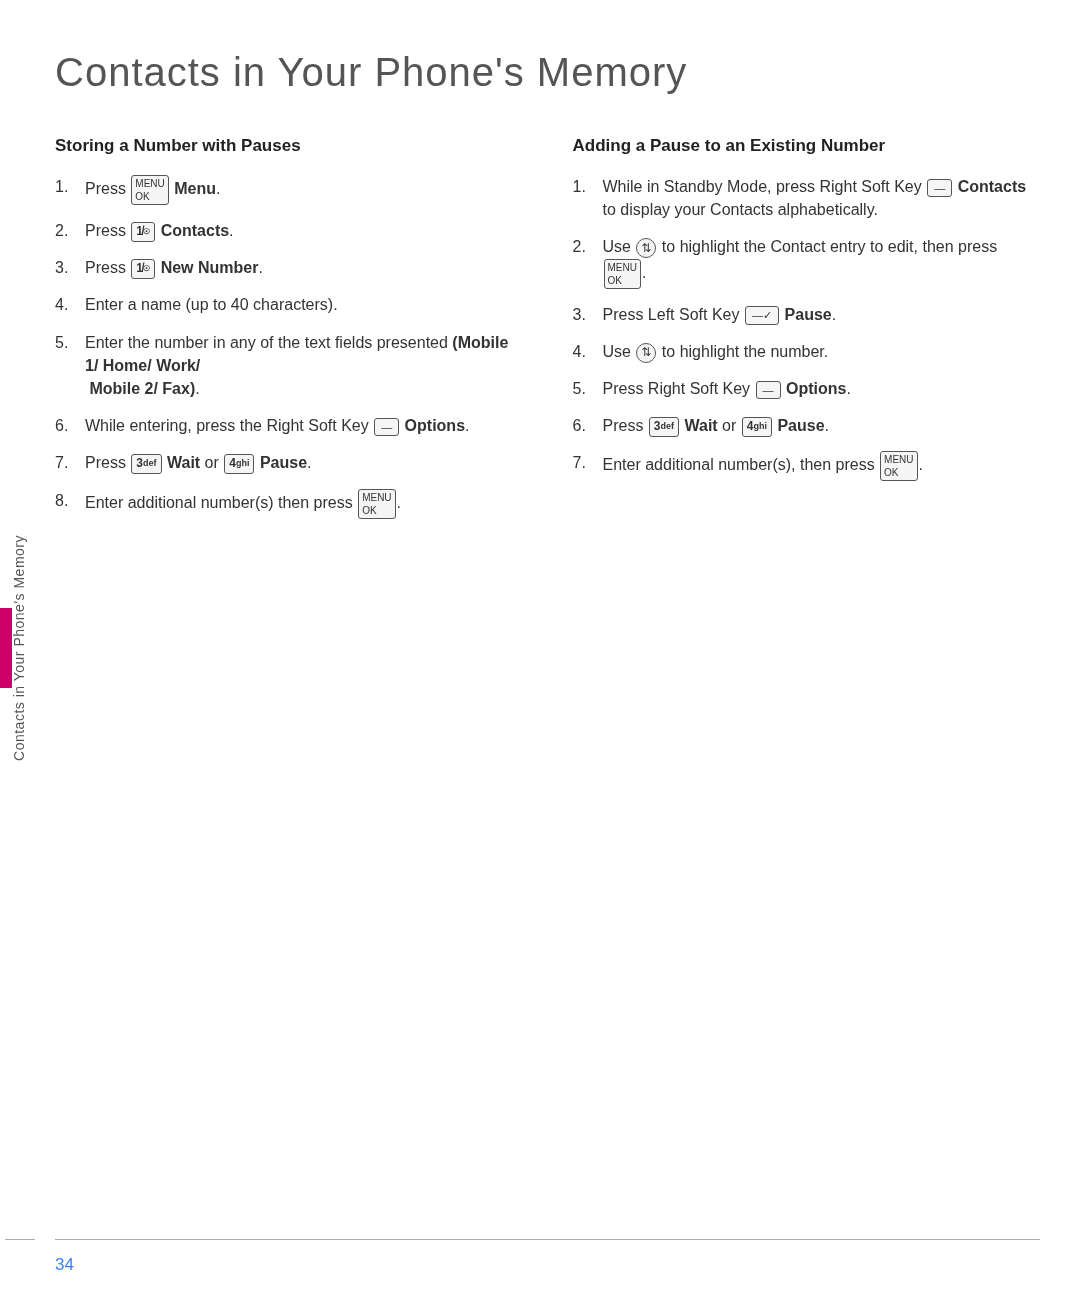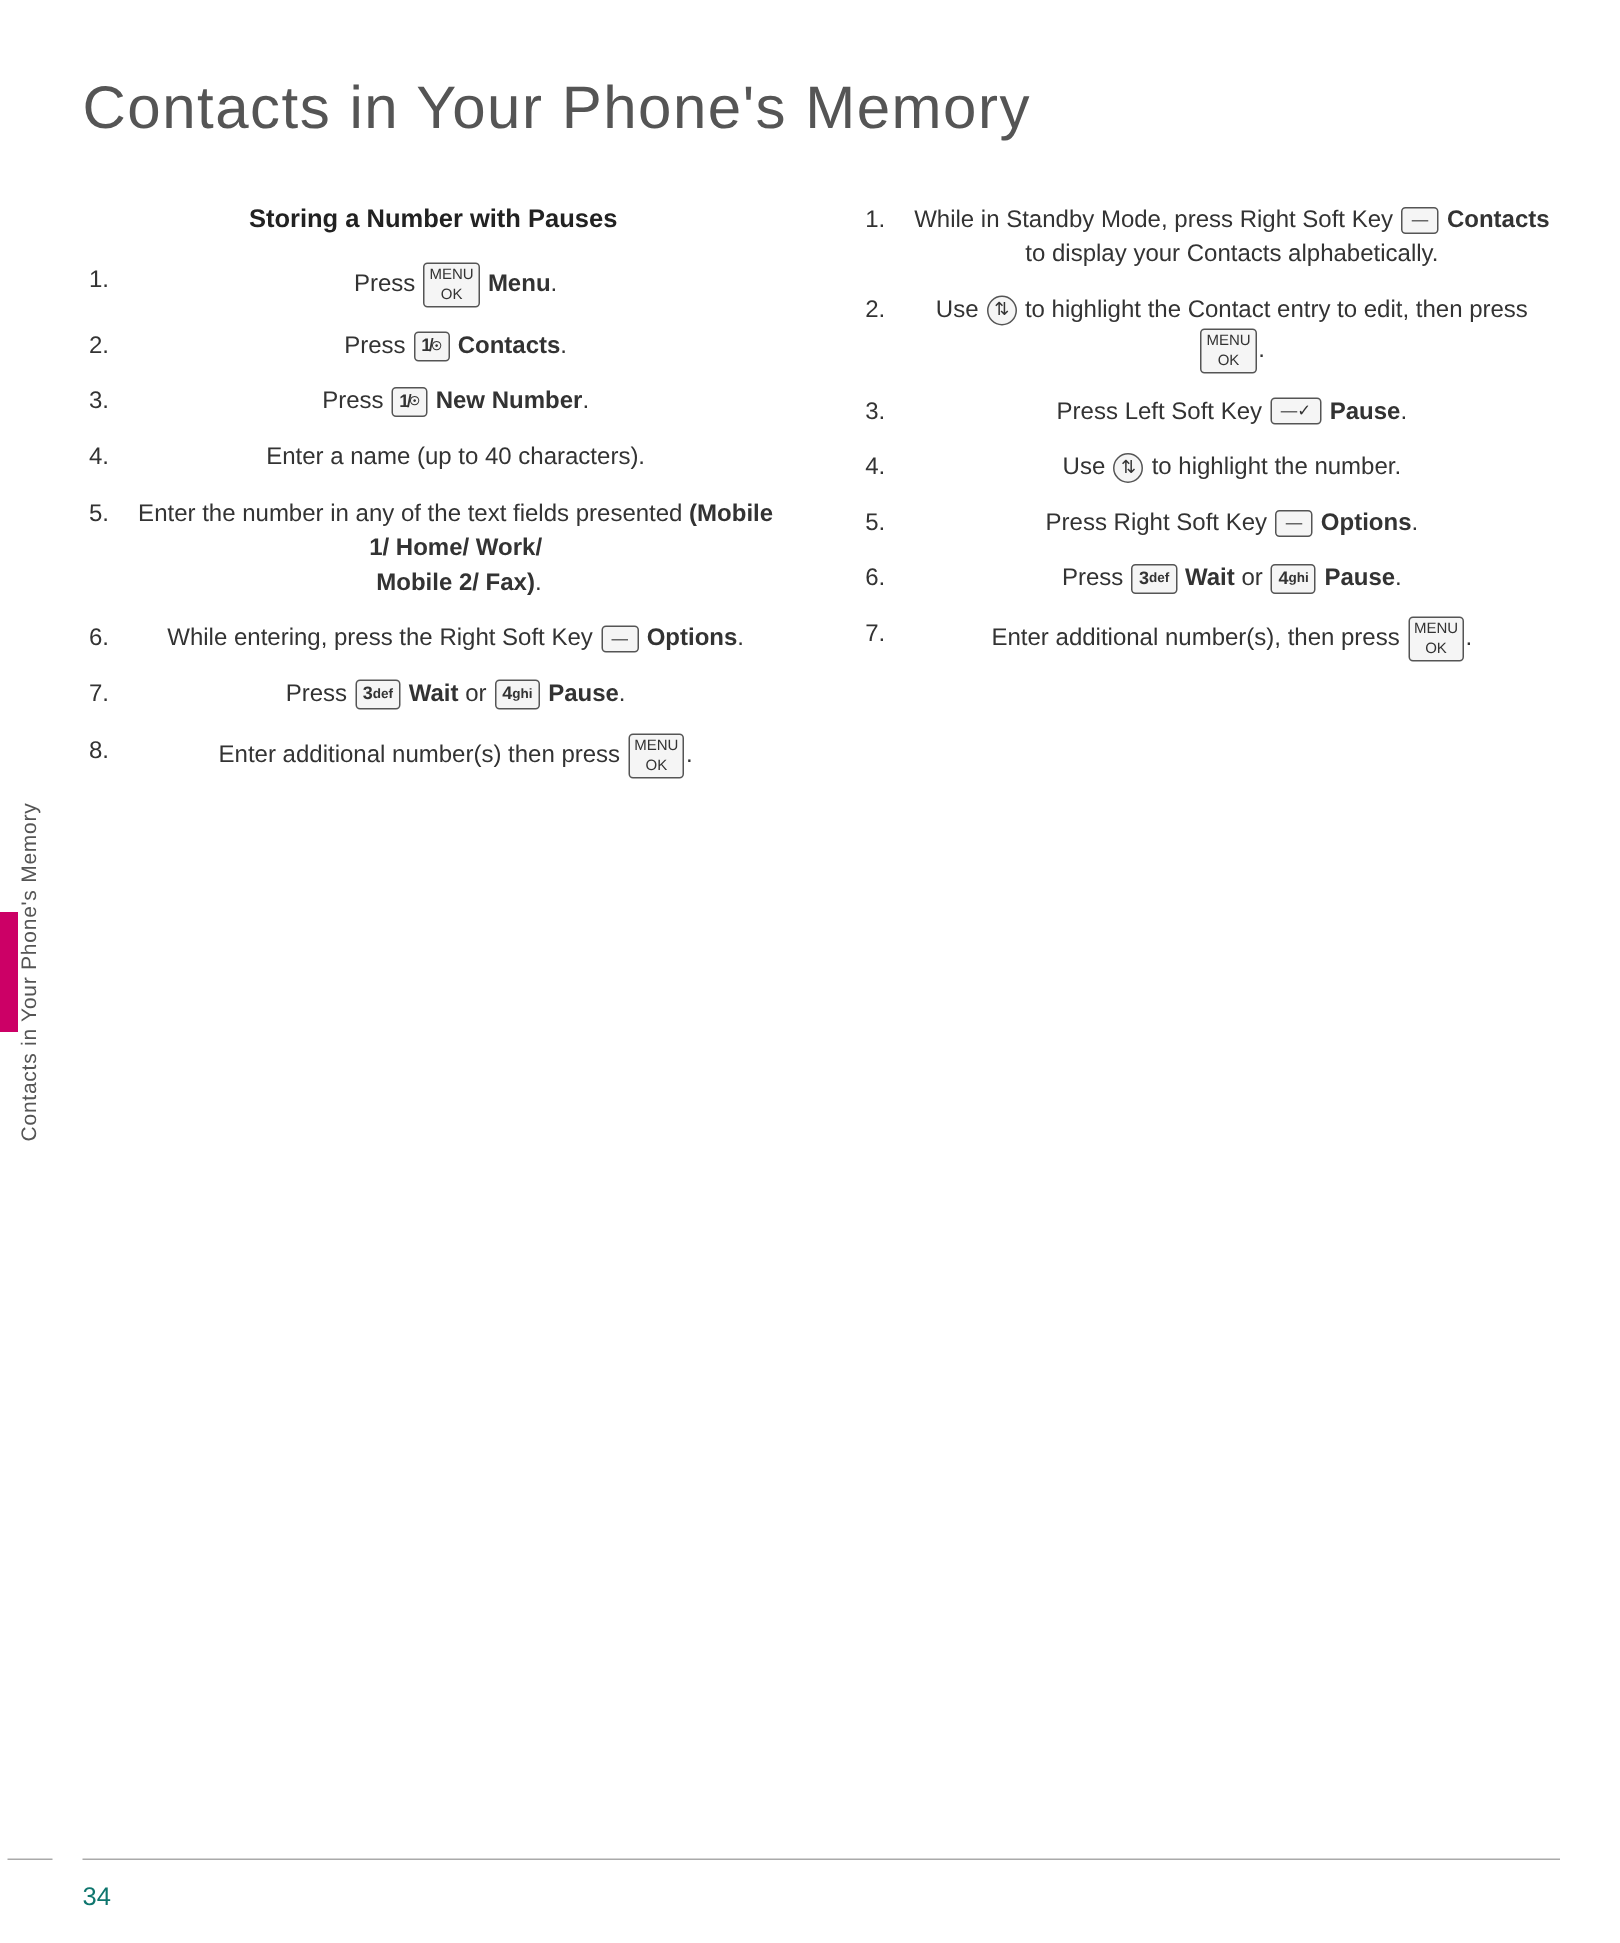--- a/index.html
+++ b/index.html
@@ -67,21 +67,20 @@
       letter-spacing: 1px;
       margin-bottom: 40px;
       padding-top: 10px;
     }
 
     
     .columns {
       display: flex;
       gap: 50px;
       align-items: flex-start;
-      text-align: center;
     }
 
     .column-left {
       flex: 1;
     }
 
     .column-right {
       flex: 1;
     }
 
@@ -190,21 +189,21 @@
       height: 1px;
       background: #aaa;
     }
 
     
     .page-number {
       position: absolute;
       bottom: 20px;
       left: 55px;
       font-size: 17px;
-      color: #0f766e;
+      color: #3b82f6;
     }
 
     
     .side-divider {
       position: absolute;
       bottom: 55px;
       left: 5px;
       width: 30px;
       height: 1px;
       background: #aaa;
@@ -279,20 +278,21 @@
         <div class="list-item">
           <span class="list-number">8.</span>
           <span class="list-text">
             Enter additional number(s) then press <span class="key-icon-menu">MENU<br>OK</span>.
           </span>
         </div>
 
       </div>
 
       <div class="column-right">
+        <div class="section-heading">Adding a Pause to an Existing Number</div>
 
         <div class="list-item">
           <span class="list-number">1.</span>
           <span class="list-text">
             While in Standby Mode, press Right Soft Key <span class="soft-key-icon">—</span> <span class="bold-text">Contacts</span> to display your Contacts alphabetically.
           </span>
         </div>
 
         <div class="list-item">
           <span class="list-number">2.</span>

